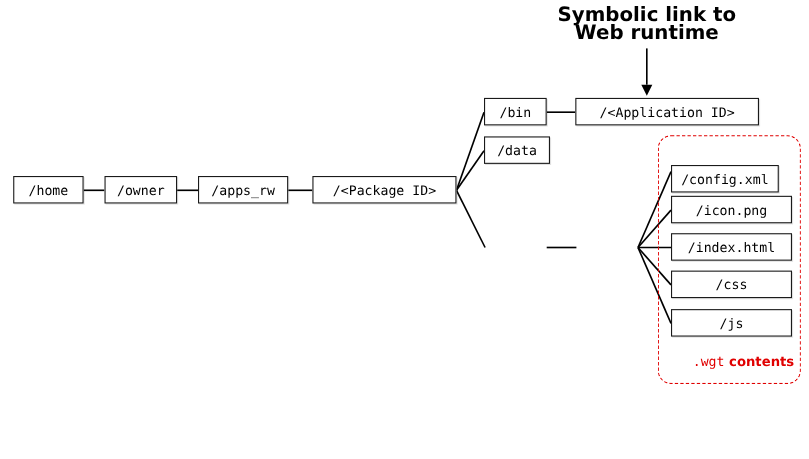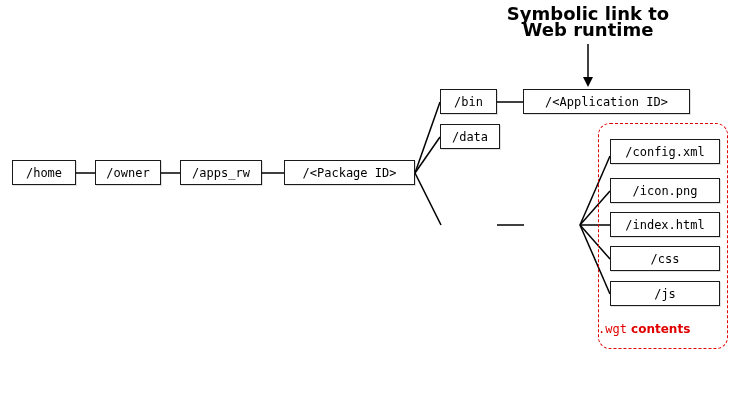--- a/index.html
+++ b/index.html
@@ -57,21 +57,21 @@
     height: 226px;
     border: 1.5px dashed #e00000;
     border-radius: 12px;
     box-sizing: border-box;
   }
   .wgt-contents-label {
     position: absolute;
     left: 598px;
     top: 322px;
     width: 124px;
-    text-align: left;
+    text-align: right;
     font-size: 12px;
     color: #e00000;
     white-space: nowrap;
   }
   .wgt-contents-label .mono {
     font-family: "DejaVu Sans Mono", "Liberation Mono", monospace;
   }
   .wgt-contents-label .sans {
     font-family: "DejaVu Sans", "Liberation Sans", sans-serif;
     font-weight: bold;
@@ -111,21 +111,21 @@
 
   <div class="node" style="left:12px;  top:160px; width:64px">/home</div>
   <div class="node" style="left:180px; top:160px; width:82px">/apps_rw</div>
   <div class="node" style="left:95px;  top:160px; width:66px">/owner</div>
   <div class="node" style="left:284px; top:160px; width:131px">/&lt;Package ID&gt;</div>
 
   <div class="node" style="left:440px; top:89px;  width:57px">/bin</div>
   <div class="node" style="left:440px; top:124px; width:60px">/data</div>
   <div class="node" style="left:523px; top:89px;  width:167px">/&lt;Application ID&gt;</div>
 
-  <div class="node" style="left:610px; top:139px; width:110px">/config.xml</div>
+  <div class="node" style="left:610px; top:150px; width:98px">/config.xml</div>
   <div class="node" style="left:610px; top:178px; width:110px">/icon.png</div>
   <div class="node" style="left:610px; top:212px; width:110px">/index.html</div>
   <div class="node" style="left:610px; top:246px; width:110px">/css</div>
   <div class="node" style="left:610px; top:281px; width:110px">/js</div>
 
   <div class="wgt-contents-label">
     <span class="mono">.wgt</span><span class="sans"> contents</span>
   </div>
 
 </div>

